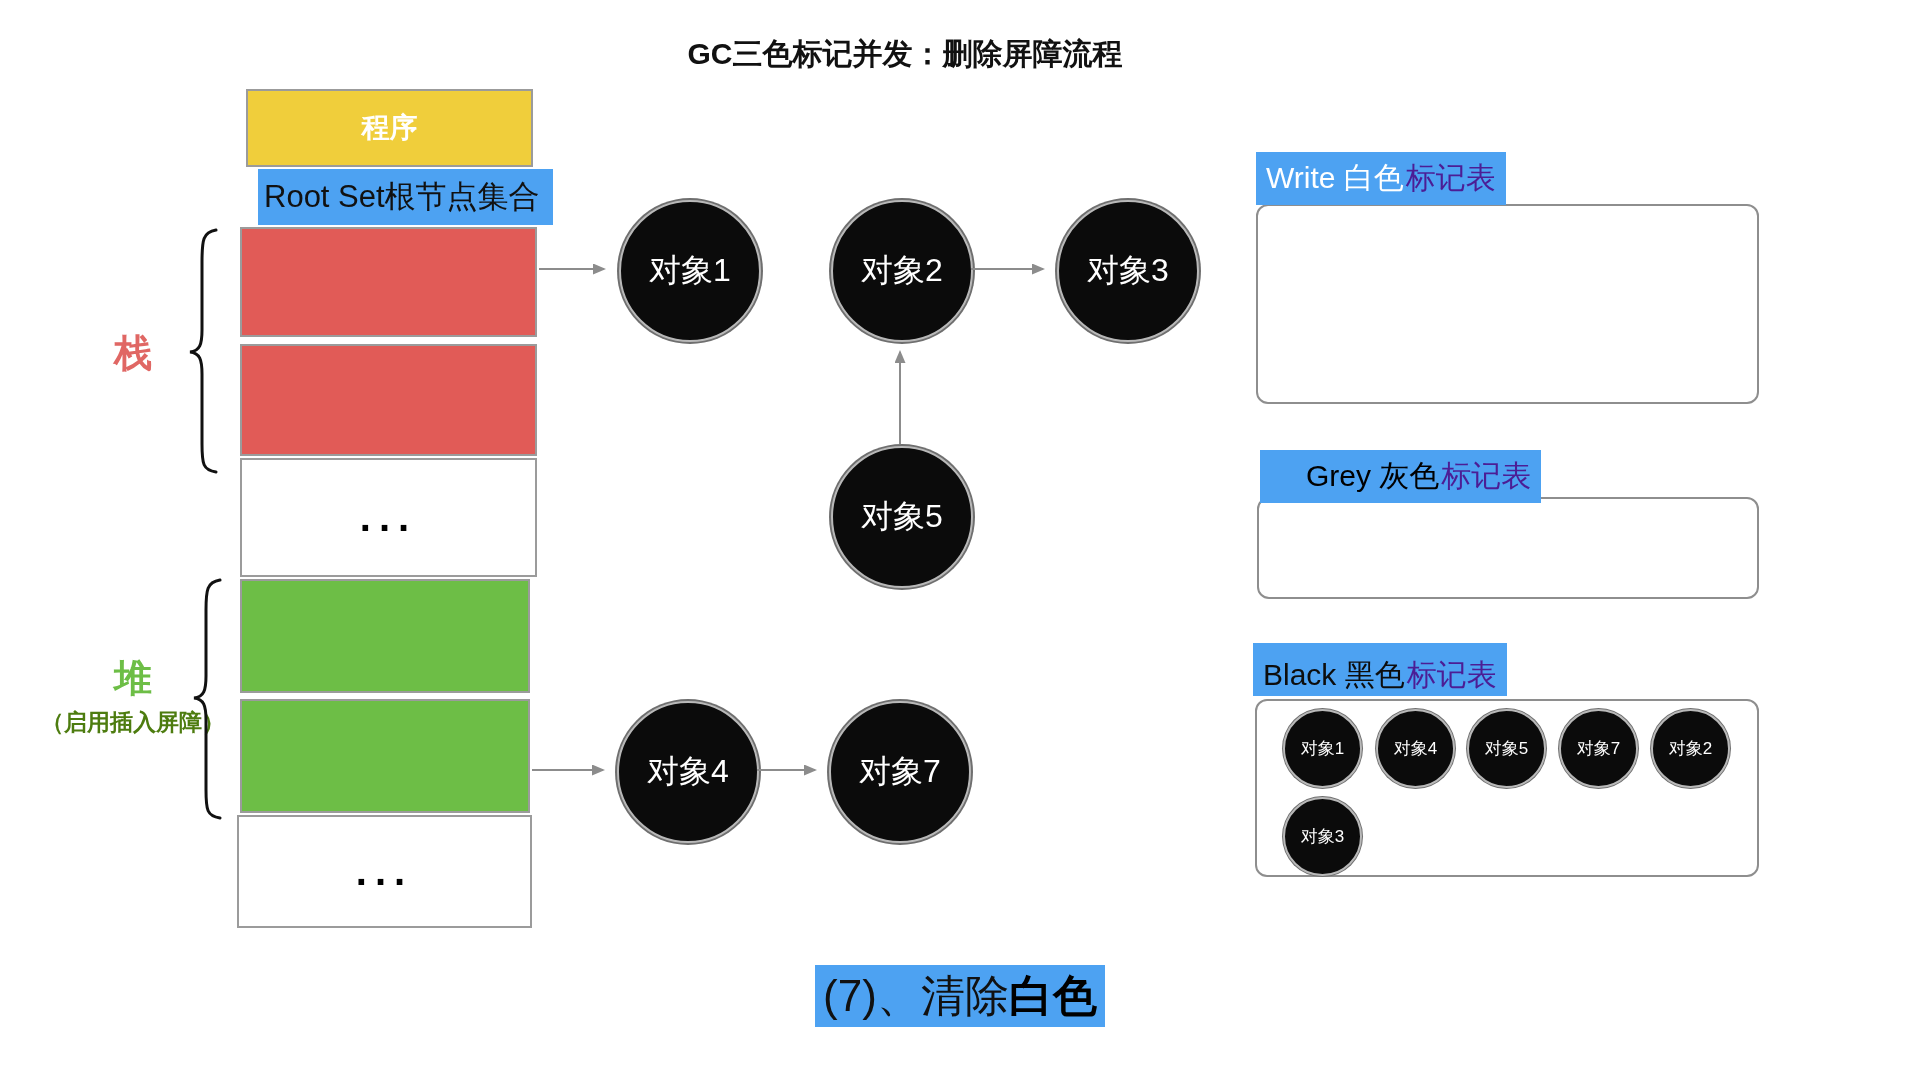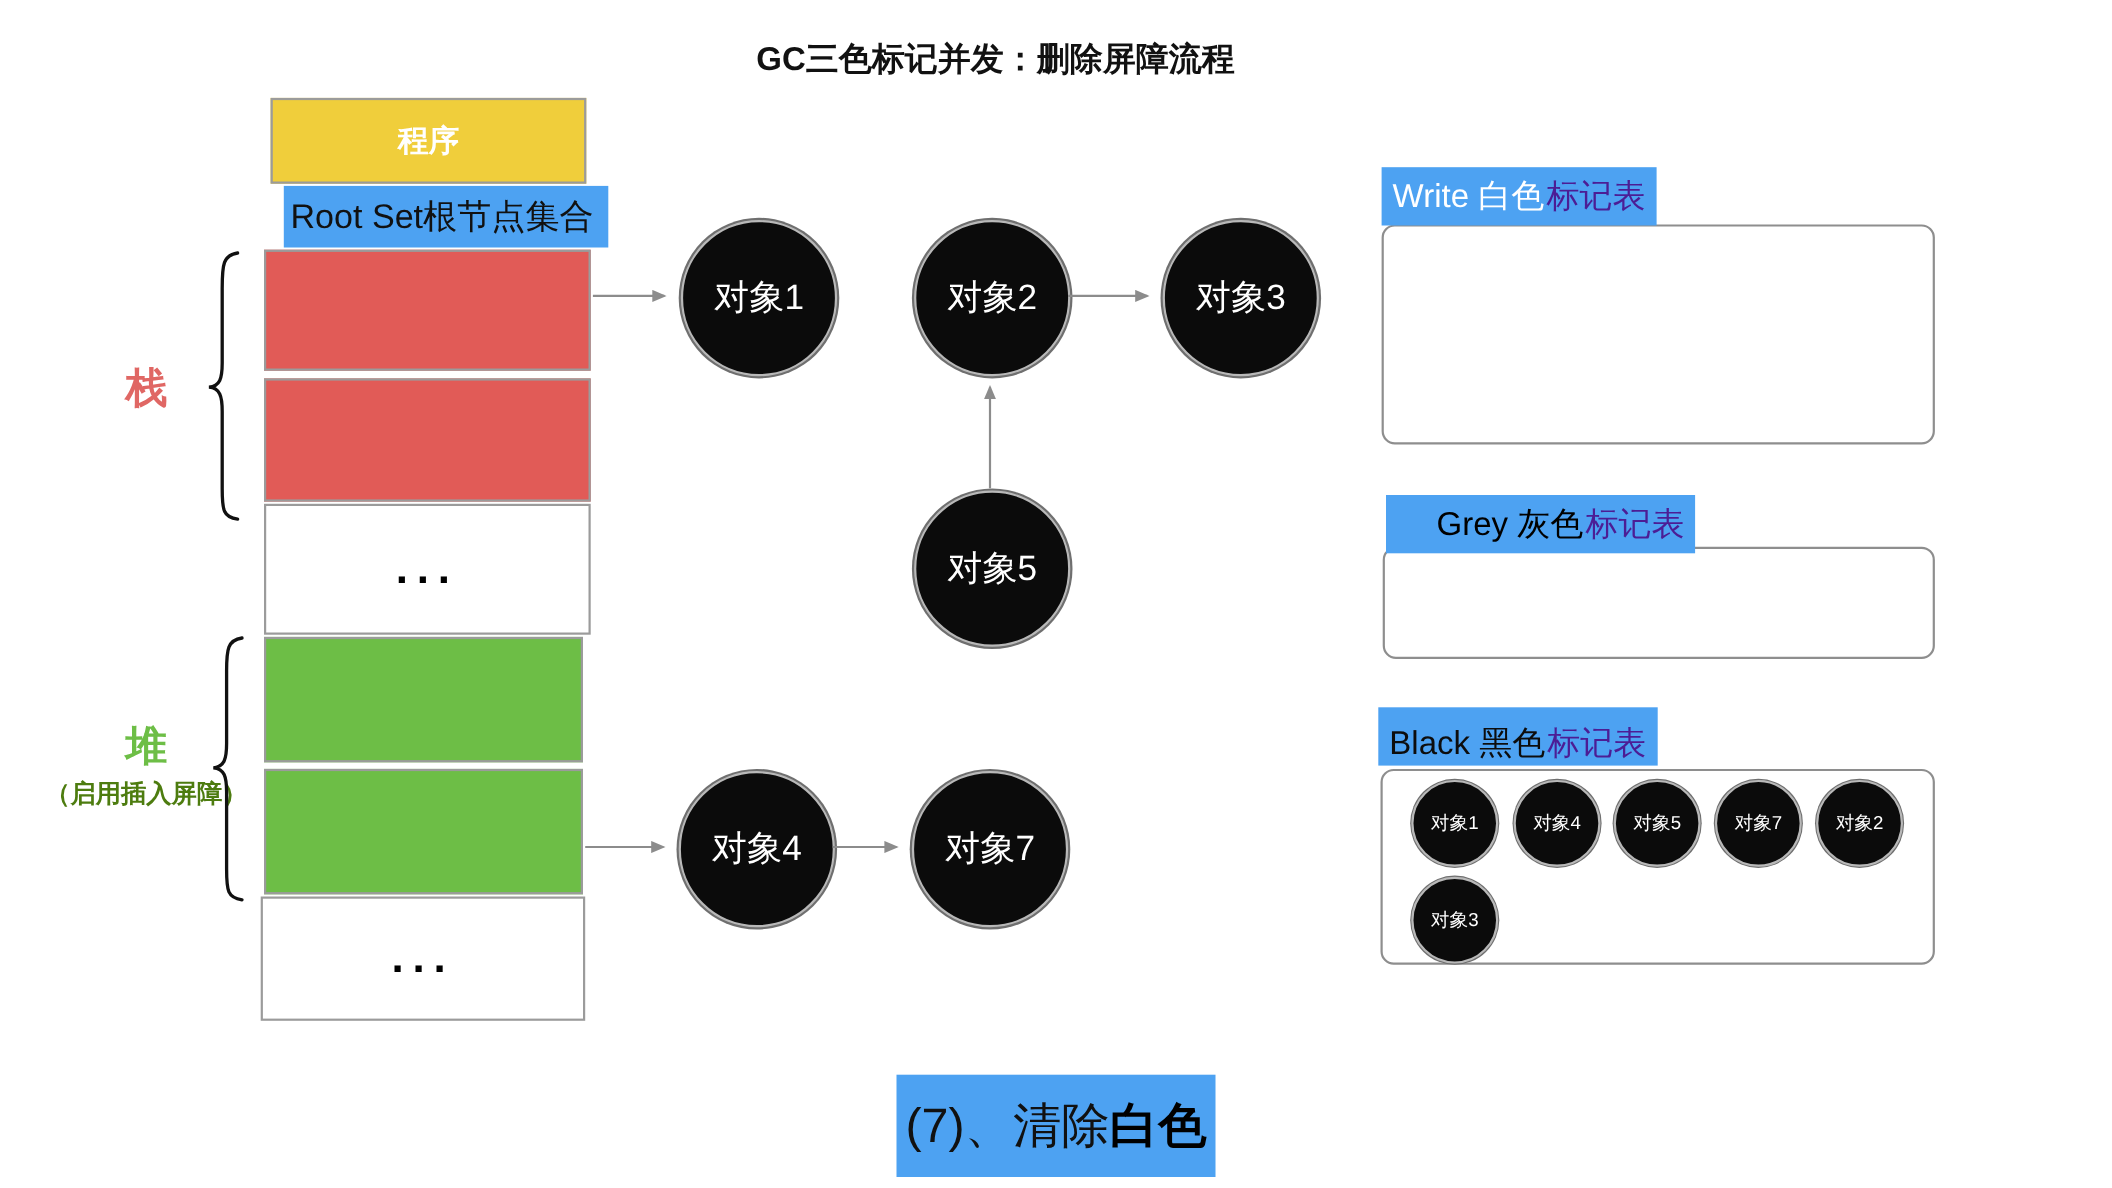--- a/index.html
+++ b/index.html
@@ -61,22 +61,22 @@
   .tbl-rect{position:absolute;background:#fff;border:2px solid #8e8e8e;border-radius:12px;z-index:1;}
   .rect-white{left:1256px;top:204px;width:499px;height:196px;}
   .rect-grey{left:1257px;top:497px;width:498px;height:98px;}
   .rect-black{left:1255px;top:699px;width:500px;height:174px;}
 
   .mini-node{position:absolute;width:75px;height:75px;border-radius:50%;
              background:#0b0b0b;color:#fff;display:flex;align-items:center;justify-content:center;
              font-size:17px;border:2px solid #b9b9b9;box-shadow:0 0 0 1px #6f6f6f;}
 
   
-  .caption{position:absolute;left:815px;top:965px;width:290px;height:93px;background:#4da2f2;
-           display:flex;align-items:center;justify-content:center;font-size:44px;white-space:nowrap;margin-top:12px;}
+  .caption{position:absolute;left:815px;top:965px;width:290px;height:62px;background:#4da2f2;
+           display:flex;align-items:center;justify-content:center;font-size:44px;white-space:nowrap;}
   .caption .step{color:#111;}
   .caption .hl-word{color:#000000;font-weight:bold;}
 
   svg.overlay{position:absolute;left:0;top:0;width:1920px;height:1080px;pointer-events:none;z-index:3;}
 </style>
 </head>
 <body>
 
 <div class="title">GC三色标记并发：删除屏障流程</div>
 

